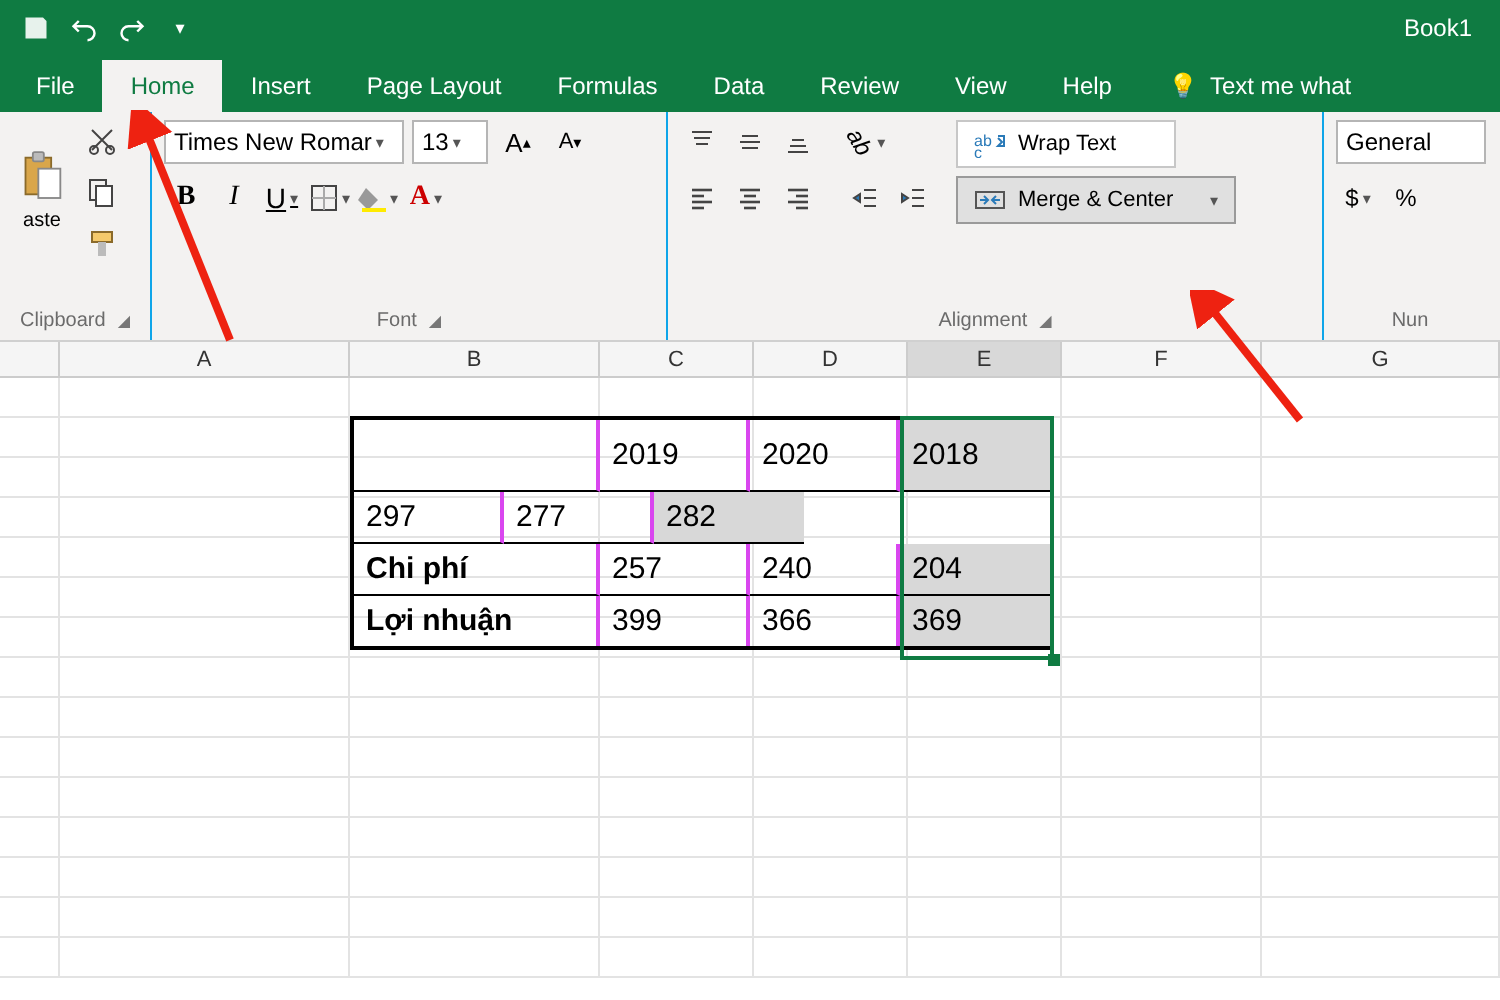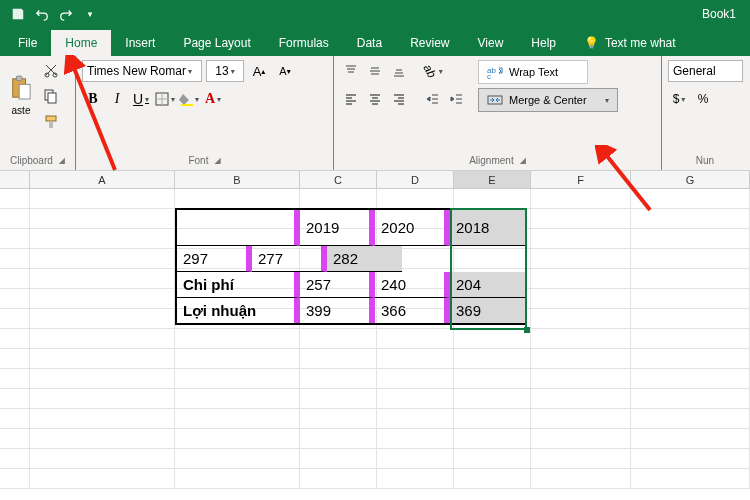--- a/index.html
+++ b/index.html
@@ -29,21 +29,21 @@
 .paste svg { width:22px; height:26px; }
 .clip-small { display:flex; flex-direction:column; gap:6px; }
 .clip-small div { width:22px; height:20px; display:flex; align-items:center; justify-content:center; }
 .clip-small svg { width:16px; height:16px; }
 
 
 .font-body { display:flex; flex-direction:column; gap:6px; }
 .font-row1 { display:flex; gap:4px; align-items:center; }
 .combo { background:#fff; border:1px solid #b5b5b5; height:22px; display:flex; align-items:center; padding:0 4px; font-size:12px; }
 .fontname { width:120px; }
-.fontsize { width:38px;justify-content:center; }
+.fontsize { width:38px; }
 .sq { width:22px; height:22px; border:1px solid transparent; display:flex; align-items:center; justify-content:center; font-size:12px; }
 .font-row2 { display:flex; gap:2px; align-items:center; }
 .font-row2 .sq { font-family:"Times New Roman",serif; font-size:14px; }
 .dd-caret { font-size:8px; margin-left:2px; color:#555; }
 
 
 .align-body { display:flex; gap:10px; }
 .align-grid { display:flex; flex-direction:column; gap:6px; }
 .align-row { display:flex; gap:2px; }
 .align-right { display:flex; flex-direction:column; gap:4px; }
@@ -59,21 +59,21 @@
 .sheet-area { position:relative; }
 .colheads { display:flex; height:18px; background:#f5f5f5; border-bottom:1px solid #ccc; font-size:11px; color:#333; }
 .colhead { border-right:1px solid #ccc; display:flex; align-items:center; justify-content:center; }
 .grid { position:relative; }
 .gridrow { display:flex; height:20px; }
 .cell { border-right:1px solid #e3e3e3; border-bottom:1px solid #e3e3e3; }
 
 
 .data-table { position:absolute; left:175px; top:37px; border:2px solid #000; font-family:"Times New Roman",serif; }
 .data-table .dr { display:flex; }
-.data-table .dc { border-right:6px solid #d946ef; border-bottom:1px solid #000; padding:4px 6px; font-size:15px; display:flex; align-items:center; }
+.data-table .dc { border-right:2px solid #d946ef; border-bottom:1px solid #000; padding:4px 6px; font-size:15px; display:flex; align-items:center; }
 .data-table .dr:last-child .dc { border-bottom:none; }
 .data-table .dc:last-child { border-right:none; }
 .dc.hdr { font-weight:normal; }
 .dc.rowhdr { font-weight:bold; }
 .dc.sel { background:#d8d8d8; }
 .sel-outline { position:absolute; border:2px solid #0f7b42; pointer-events:none; }
 .sel-handle { position:absolute; width:6px; height:6px; background:#0f7b42; }
 
 
 .arrow { position:absolute; pointer-events:none; }

